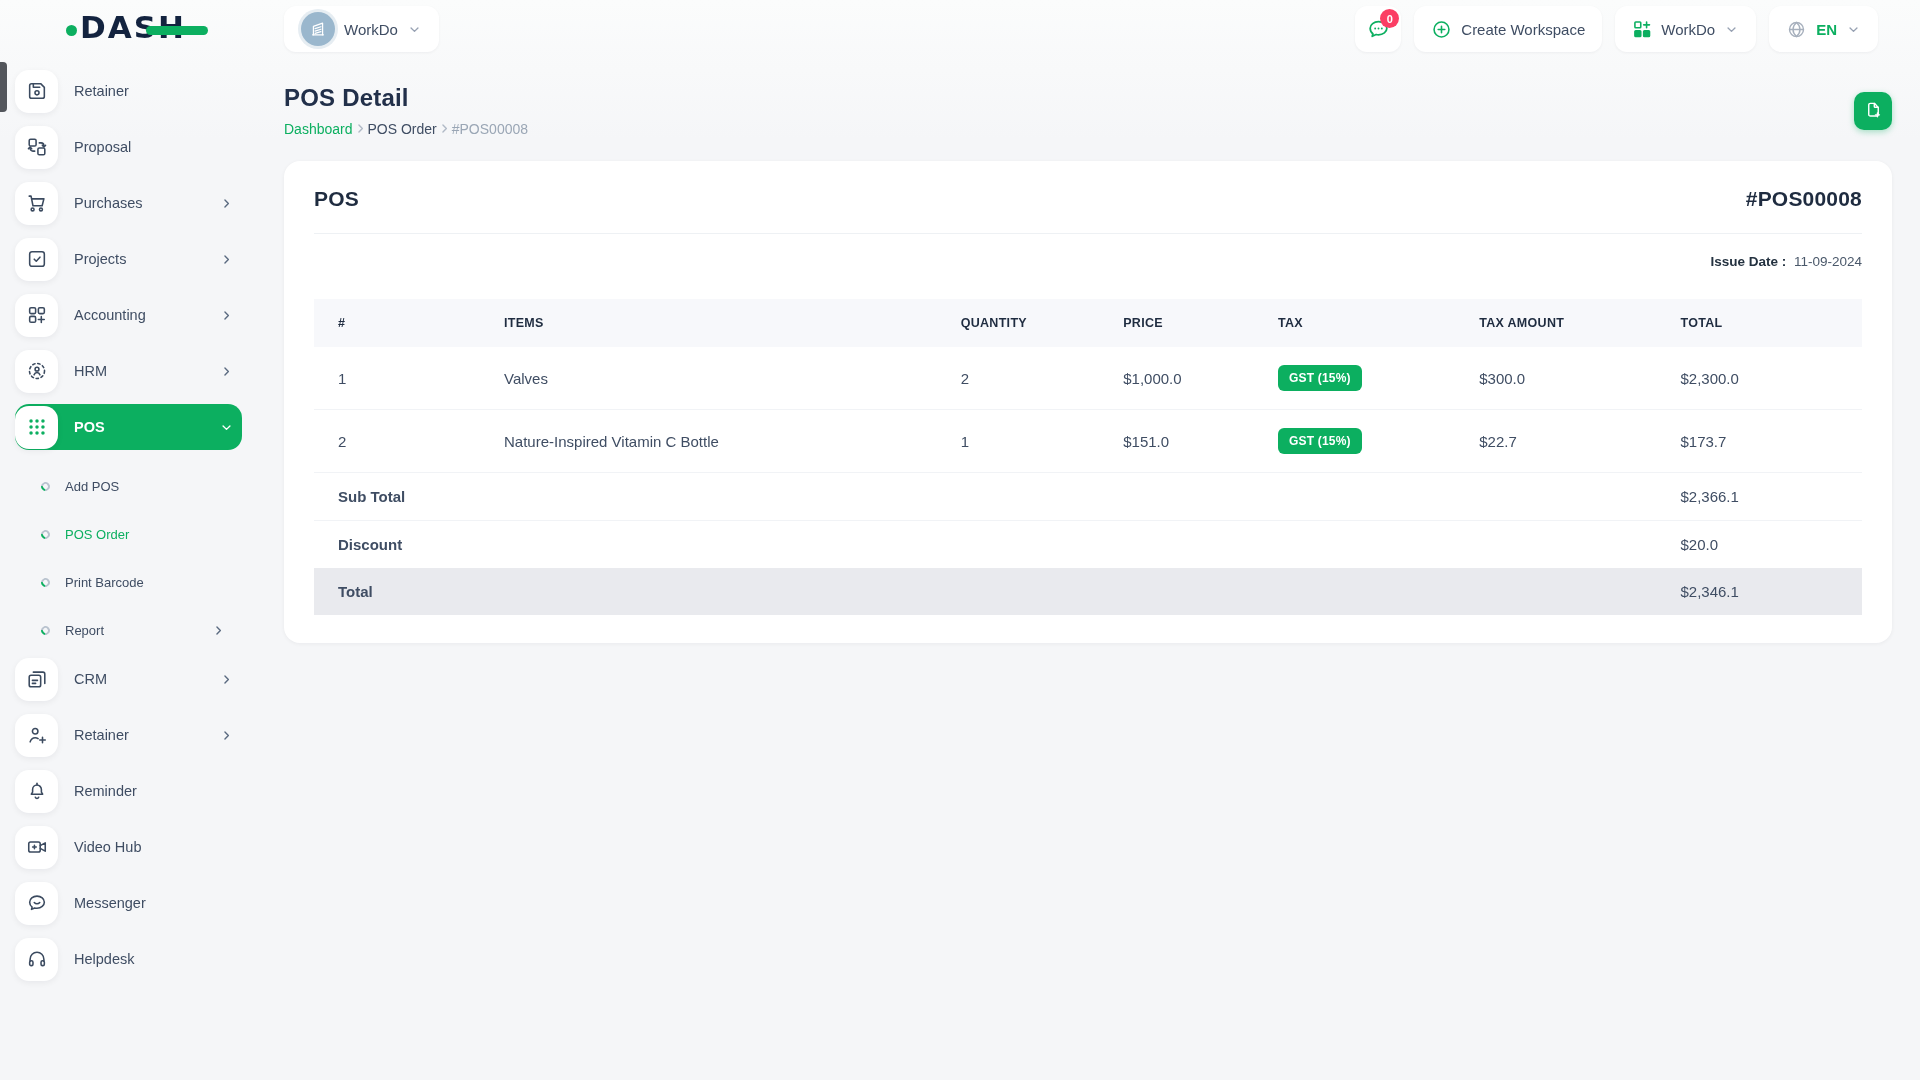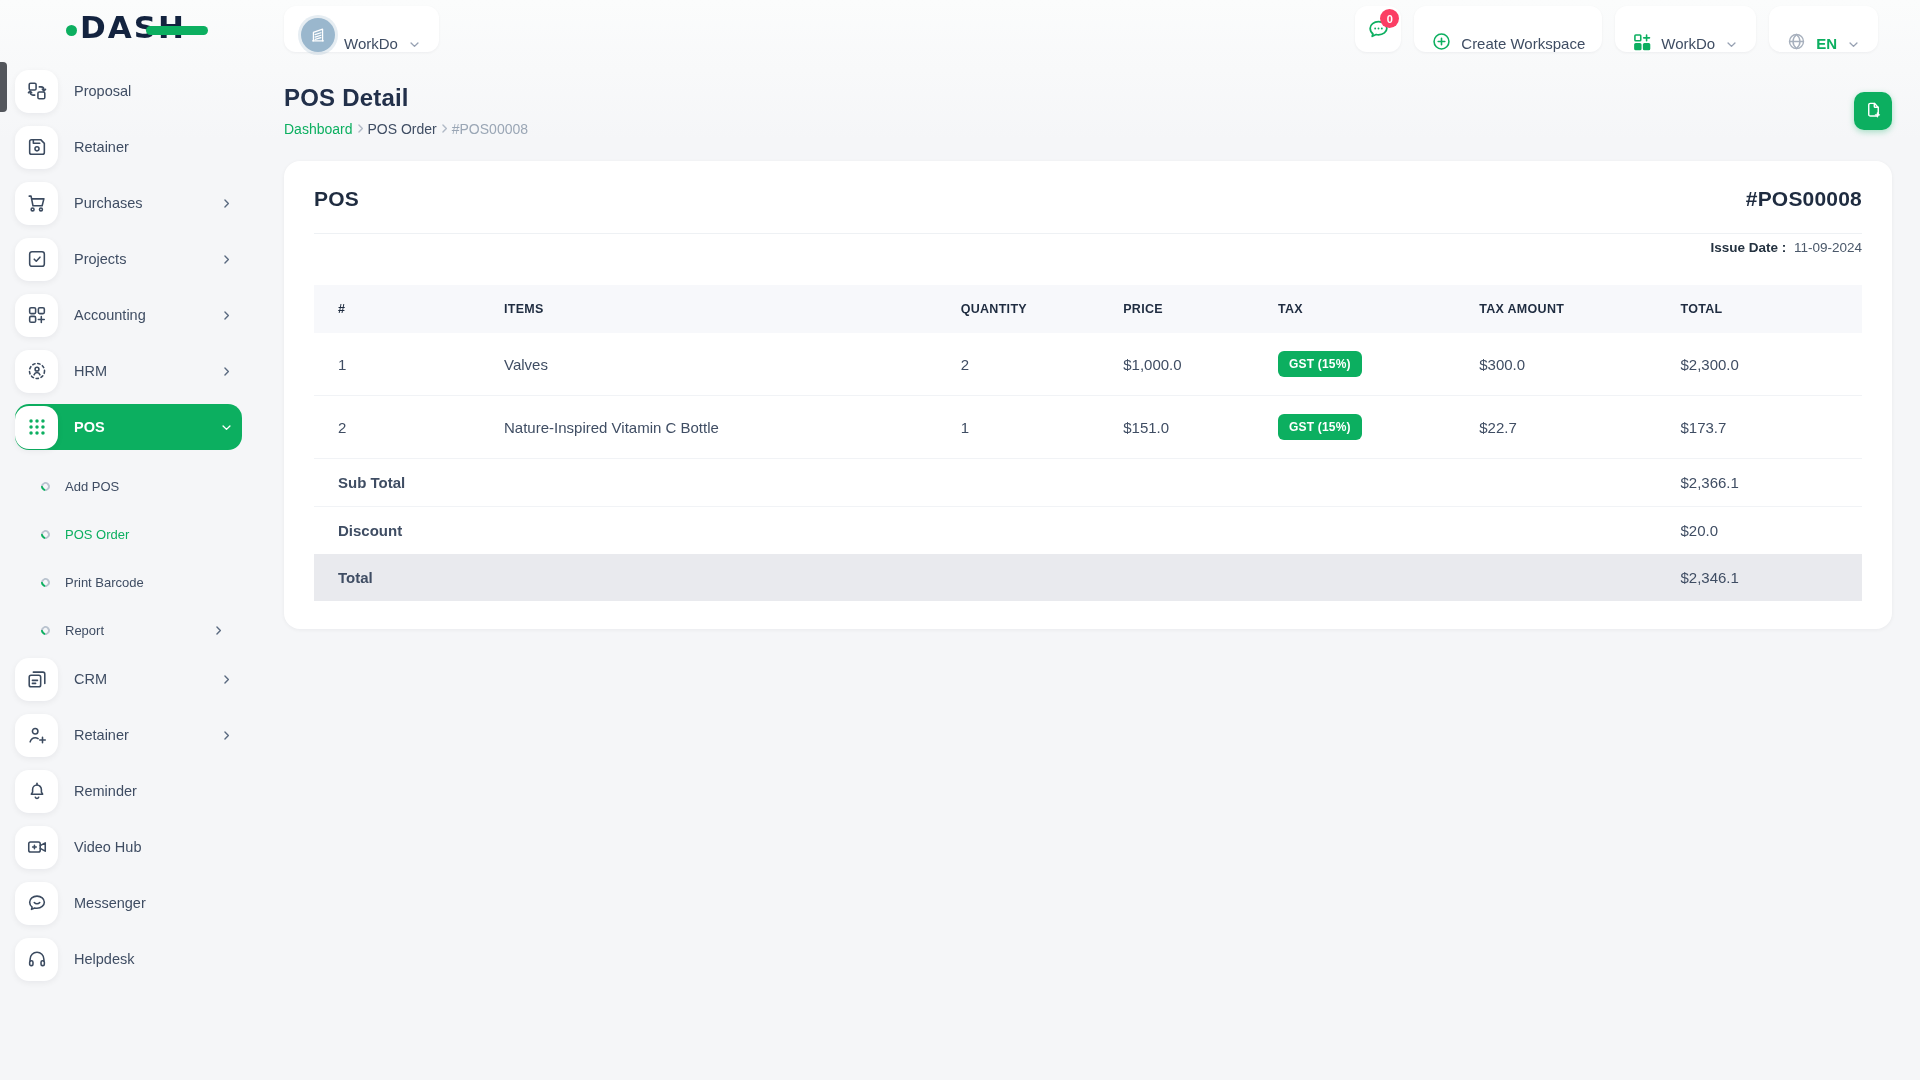--- a/index.html
+++ b/index.html
@@ -28,21 +28,21 @@
 
   
   .logo-wrap{position:absolute;left:0;top:0;width:256px;height:58px;cursor:pointer}
   .logo-dot{position:absolute;left:66px;top:25px;width:11px;height:11px;border-radius:50%;background:var(--primary)}
   .logo-text{position:absolute;left:80px;top:9px;font-size:31px;font-weight:800;letter-spacing:2px;color:#13233f;font-family:"DejaVu Sans",sans-serif}
   .logo-bar{position:absolute;left:146px;top:26px;width:62px;height:9px;border-radius:5px;background:var(--primary)}
 
   
   .topbar{position:absolute;left:256px;top:0;right:0;height:58px;display:flex;align-items:center;padding:0 42px 0 28px}
   .topbar-right{margin-left:auto;display:flex;align-items:center;gap:13px}
-  .pill{height:46px;background:#fff;border-radius:12px;padding:0 17px;display:flex;align-items:flex-end;gap:9px;
+  .pill{height:46px;background:#fff;border-radius:12px;padding:0 17px;display:flex;align-items:center;gap:9px;
         box-shadow:0 1px 3px rgba(16,24,40,.05);color:var(--text);font-size:15px}
   .pill-label{font-size:15px;color:var(--text)}
   .pill-label.lang{color:var(--primary);font-weight:600}
   .ws-avatar{width:34px;height:34px;border-radius:50%;background:#9ab7cd;display:flex;align-items:center;justify-content:center;
              box-shadow:0 0 0 3px rgba(154,183,205,.25)}
   .icon-btn{width:46px;height:46px;background:#fff;border-radius:12px;display:flex;align-items:center;justify-content:center;
             position:relative;box-shadow:0 1px 3px rgba(16,24,40,.05)}
   .badge{position:absolute;top:3px;right:2px;min-width:19px;height:19px;padding:0 5px;border-radius:10px;background:var(--badge);
          color:#fff;font-size:11px;font-weight:700;display:flex;align-items:center;justify-content:center}
   .chev{color:#98a2b3}
@@ -76,21 +76,21 @@
   .bc-mid{color:var(--text);cursor:pointer}
   .bc-cur{color:var(--muted)}
   .bc-sep{color:#b0b9c6}
   .export-btn{width:38px;height:38px;border-radius:10px;background:var(--primary);display:flex;align-items:center;justify-content:center;
               box-shadow:0 2px 6px rgba(12,175,96,.35)}
 
   .card{margin-top:24px;background:var(--card-bg);border-radius:16px;padding:26px 30px 28px;box-shadow:0 1px 4px rgba(16,24,40,.05)}
   .card-head{display:flex;justify-content:space-between;align-items:center}
   .card-head h2{font-size:21px;font-weight:700;color:var(--ink);letter-spacing:.2px}
   .divider{border-top:1px solid var(--line);margin-top:22px}
-  .issue-row{text-align:right;margin-top:6px;font-size:13.5px}
+  .issue-row{text-align:right;margin-top:20px;font-size:13.5px}
   .issue-row .lbl{font-weight:700;color:#243240}
   .issue-row .val{color:#4a586a;margin-left:4px}
 
   .pos-table{width:100%;border-collapse:collapse;margin-top:30px;font-size:15px}
   .pos-table th{background:var(--thead-bg);text-align:left;font-size:12.5px;font-weight:700;letter-spacing:.3px;
                 color:var(--ink);padding:17px 12px;text-transform:uppercase}
   .pos-table th:first-child,.pos-table td:first-child{padding-left:24px}
   .pos-table td{padding:18px 12px;color:var(--text);border-top:1px solid #f1f3f6}
   .pos-table tbody tr:first-child td{border-top:none}
   .tax-badge{display:inline-block;background:var(--primary);color:#fff;font-size:12px;font-weight:600;
@@ -183,39 +183,39 @@
     </div>
   </header>
 
   <div class="side-scrollbar"></div>
 
   <aside class="sidebar">
     <nav id="sidebar-nav">
         <div class="side-item">
           <span class="side-ico">
             <svg width="22" height="22" viewBox="0 0 24 24" fill="none" stroke="currentColor" stroke-width="1.7" stroke-linecap="round" stroke-linejoin="round">
+              <path d="M6 4h10l4 4v10a2 2 0 0 1-2 2H6a2 2 0 0 1-2-2V6a2 2 0 0 1 2-2z"></path>
+              <circle cx="12" cy="14" r="2.2"></circle>
+              <path d="M8 4v4h7"></path>
+            </svg>
+          </span>
+          <span class="side-label">Retainer</span>
+        </div>
+        <div class="side-item">
+          <span class="side-ico">
+            <svg width="22" height="22" viewBox="0 0 24 24" fill="none" stroke="currentColor" stroke-width="1.7" stroke-linecap="round" stroke-linejoin="round">
               <rect x="3.5" y="3.5" width="7.5" height="7.5" rx="1.5"></rect>
               <rect x="13" y="13" width="7.5" height="7.5" rx="1.5"></rect>
               <path d="M14.5 7.5h2a3 3 0 0 1 3 3v.8"></path>
               <path d="M17.8 10l1.7 1.9 1.8-1.7"></path>
               <path d="M9.5 16.5h-2a3 3 0 0 1-3-3v-.8"></path>
               <path d="M6.2 14l-1.7-1.9-1.8 1.7"></path>
             </svg>
           </span>
           <span class="side-label">Proposal</span>
-        </div>
-        <div class="side-item">
-          <span class="side-ico">
-            <svg width="22" height="22" viewBox="0 0 24 24" fill="none" stroke="currentColor" stroke-width="1.7" stroke-linecap="round" stroke-linejoin="round">
-              <path d="M6 4h10l4 4v10a2 2 0 0 1-2 2H6a2 2 0 0 1-2-2V6a2 2 0 0 1 2-2z"></path>
-              <circle cx="12" cy="14" r="2.2"></circle>
-              <path d="M8 4v4h7"></path>
-            </svg>
-          </span>
-          <span class="side-label">Retainer</span>
         </div>
         <div class="side-item">
           <span class="side-ico">
             <svg width="22" height="22" viewBox="0 0 24 24" fill="none" stroke="currentColor" stroke-width="1.7" stroke-linecap="round" stroke-linejoin="round">
               <circle cx="7.2" cy="19" r="1.6"></circle>
               <circle cx="16.3" cy="19" r="1.6"></circle>
               <path d="M3.5 4.5h2l2.1 10.5h10l1.9-7.5H6.3"></path>
             </svg>
           </span>
           <span class="side-label">Purchases</span>

